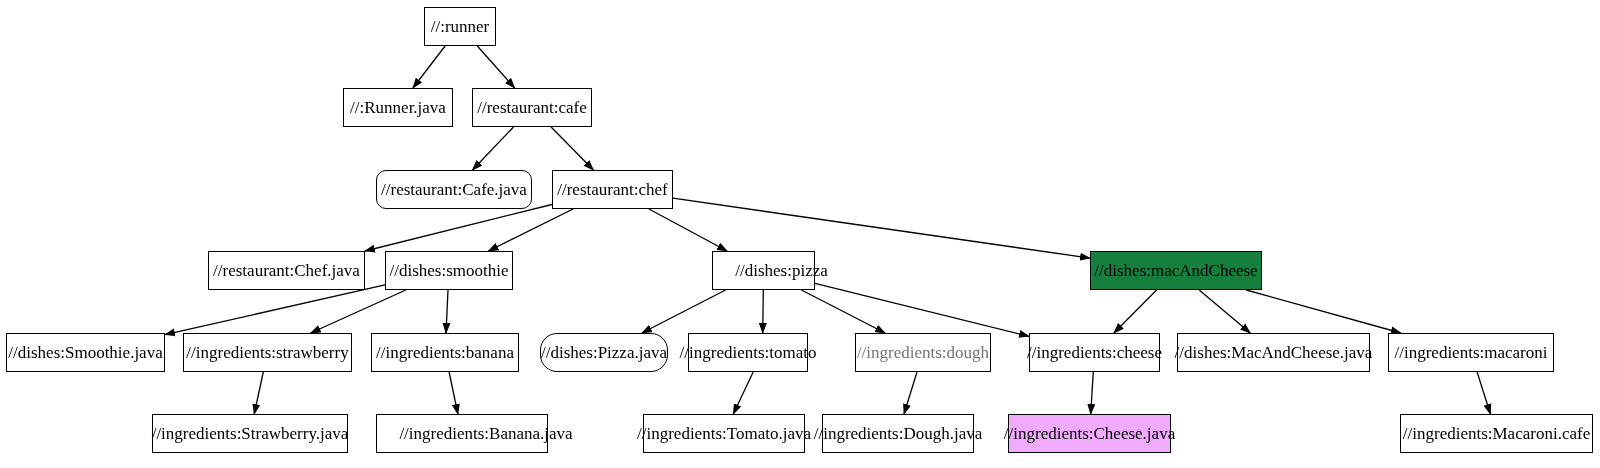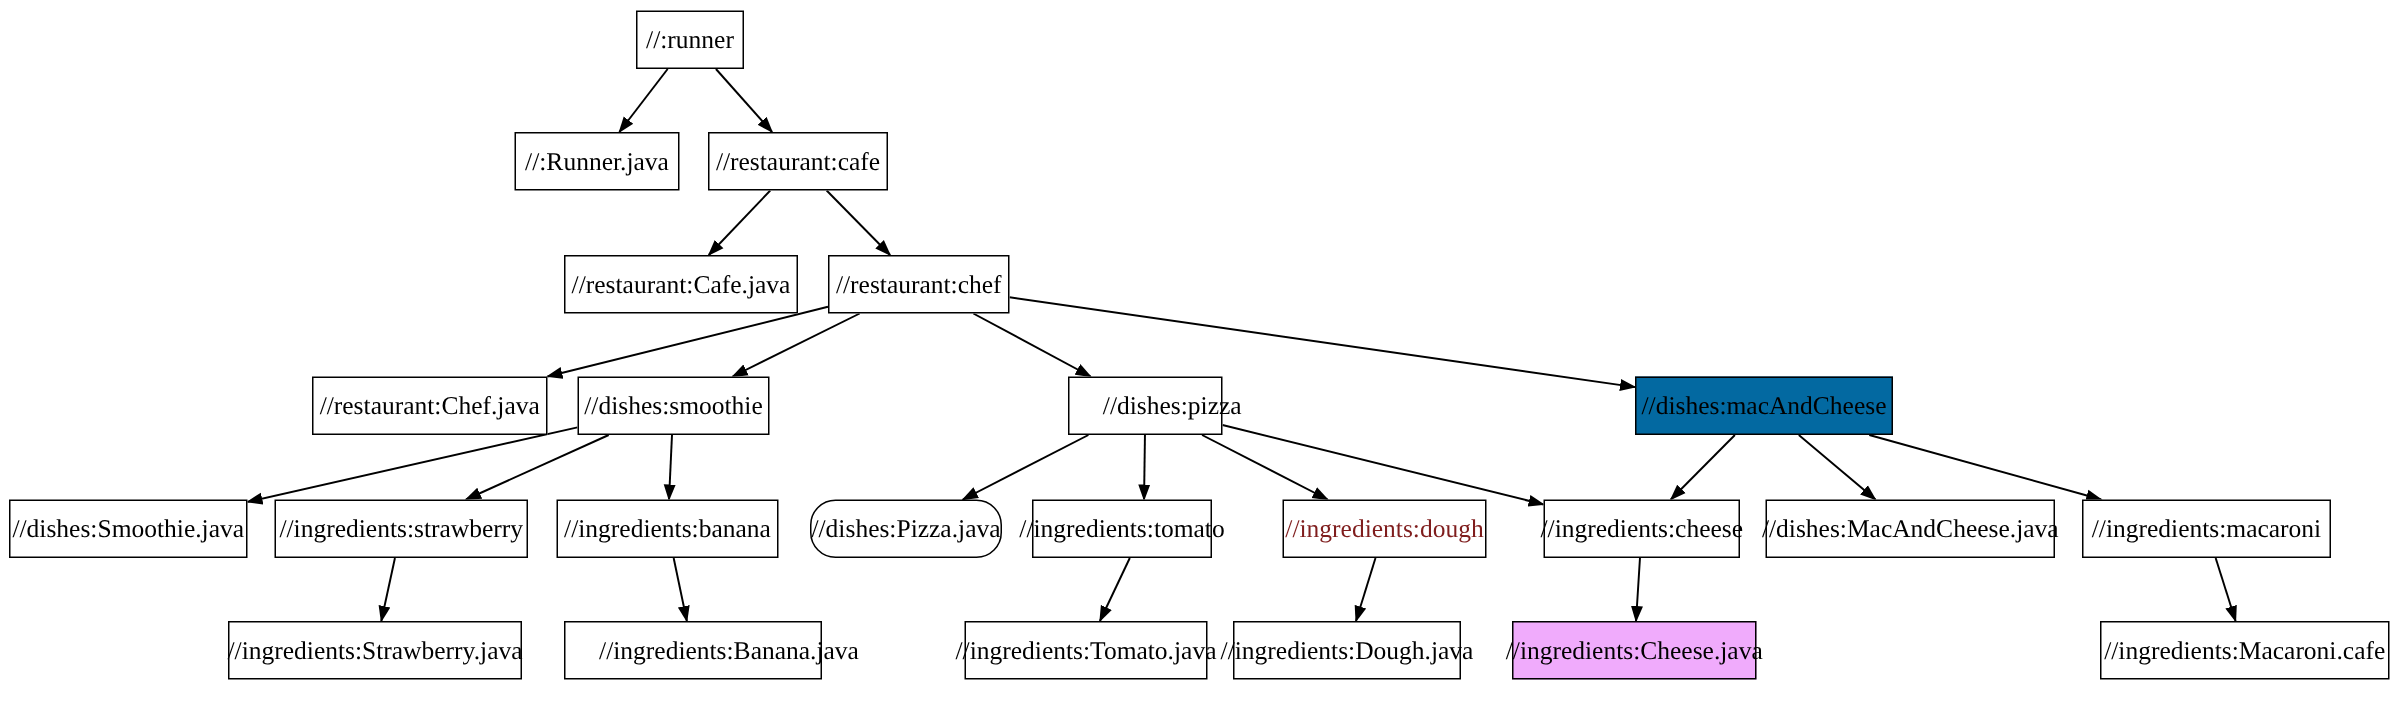--- a/index.html
+++ b/index.html
@@ -78,32 +78,32 @@
         <line x1="1156.6" y1="290.0" x2="1113.9" y2="333.0" stroke="#000000" stroke-width="1.3" marker-end="url(#arrowhead)"></line>
         <line x1="1199.2" y1="290.0" x2="1250.3" y2="333.0" stroke="#000000" stroke-width="1.3" marker-end="url(#arrowhead)"></line>
         <line x1="1246.2" y1="290.0" x2="1400.8" y2="333.0" stroke="#000000" stroke-width="1.3" marker-end="url(#arrowhead)"></line>
         <line x1="1477.1" y1="372.0" x2="1490.4" y2="414.0" stroke="#000000" stroke-width="1.3" marker-end="url(#arrowhead)"></line>
       </g>
   </svg>
   <div class="node-layer" id="node-layer">
       <div class="node" style="left: 424px; top: 7px; width: 72px; height: 39px; border-color: rgb(0, 0, 0); background: rgb(255, 255, 255); color: rgb(0, 0, 0);">//:runner</div>
       <div class="node" style="left: 343px; top: 88px; width: 110px; height: 39px; border-color: rgb(0, 0, 0); background: rgb(255, 255, 255); color: rgb(0, 0, 0);">//:Runner.java</div>
       <div class="node" style="left: 472px; top: 88px; width: 120px; height: 39px; border-color: rgb(0, 0, 0); background: rgb(255, 255, 255); color: rgb(0, 0, 0);">//restaurant:cafe</div>
-      <div class="node" style="left: 376px; top: 170px; width: 156px; height: 39px; border-color: rgb(0, 0, 0); background: rgb(255, 255, 255); color: rgb(0, 0, 0);">//restaurant:Cafe.java</div>
+      <div class="node" style="left: 376px; top: 170px; width: 156px; height: 39px; border-color: rgb(0, 0, 0); background: rgb(255, 255, 255); color: rgb(0, 0, 0); border-radius: 10px;">//restaurant:Cafe.java</div>
       <div class="node" style="left: 552px; top: 170px; width: 121px; height: 39px; border-color: rgb(0, 0, 0); background: rgb(255, 255, 255); color: rgb(0, 0, 0);">//restaurant:chef</div>
       <div class="node" style="left: 208px; top: 251px; width: 157px; height: 39px; border-color: rgb(0, 0, 0); background: rgb(255, 255, 255); color: rgb(0, 0, 0);">//restaurant:Chef.java</div>
       <div class="node" style="left: 385px; top: 251px; width: 128px; height: 39px; border-color: rgb(0, 0, 0); background: rgb(255, 255, 255); color: rgb(0, 0, 0);">//dishes:smoothie</div>
       <div class="node" style="left: 712px; top: 251px; width: 103px; height: 39px; border-color: rgb(0, 0, 0); background: rgb(255, 255, 255); color: rgb(0, 0, 0); padding-left: 36px;">//dishes:pizza</div>
-      <div class="node" style="left: 1090px; top: 251px; width: 172px; height: 39px; border-color: rgb(0, 0, 0); background: #0369a1; color: rgb(0, 0, 0);">//dishes:macAndCheese</div>
+      <div class="node" style="left: 1090px; top: 251px; width: 172px; height: 39px; border-color: rgb(0, 0, 0); background: #15803d; color: rgb(0, 0, 0);">//dishes:macAndCheese</div>
       <div class="node" style="left: 6px; top: 333px; width: 159px; height: 39px; border-color: rgb(0, 0, 0); background: rgb(255, 255, 255); color: rgb(0, 0, 0);">//dishes:Smoothie.java</div>
       <div class="node" style="left: 183px; top: 333px; width: 169px; height: 39px; border-color: rgb(0, 0, 0); background: rgb(255, 255, 255); color: rgb(0, 0, 0);">//ingredients:strawberry</div>
       <div class="node" style="left: 371px; top: 333px; width: 148px; height: 39px; border-color: rgb(0, 0, 0); background: rgb(255, 255, 255); color: rgb(0, 0, 0);">//ingredients:banana</div>
       <div class="node" style="left: 540px; top: 333px; width: 128px; height: 39px; border-color: rgb(0, 0, 0); background: rgb(255, 255, 255); color: rgb(0, 0, 0); border-radius: 17px;">//dishes:Pizza.java</div>
       <div class="node" style="left: 688px; top: 333px; width: 120px; height: 39px; border-color: rgb(0, 0, 0); background: rgb(255, 255, 255); color: rgb(0, 0, 0);">//ingredients:tomato</div>
-      <div class="node" style="left: 855px; top: 333px; width: 136px; height: 39px; border-color: rgb(0, 0, 0); background: rgb(255, 255, 255); color: #7f1d1d;">//ingredients:dough</div>
+      <div class="node" style="left: 855px; top: 333px; width: 136px; height: 39px; border-color: rgb(0, 0, 0); background: rgb(255, 255, 255); color: #737373;">//ingredients:dough</div>
       <div class="node" style="left: 1029px; top: 333px; width: 131px; height: 39px; border-color: rgb(0, 0, 0); background: rgb(255, 255, 255); color: rgb(0, 0, 0);">//ingredients:cheese</div>
       <div class="node" style="left: 1177px; top: 333px; width: 193px; height: 39px; border-color: rgb(0, 0, 0); background: rgb(255, 255, 255); color: rgb(0, 0, 0);">//dishes:MacAndCheese.java</div>
       <div class="node" style="left: 1388px; top: 333px; width: 166px; height: 39px; border-color: rgb(0, 0, 0); background: rgb(255, 255, 255); color: rgb(0, 0, 0);">//ingredients:macaroni</div>
       <div class="node" style="left: 152px; top: 414px; width: 196px; height: 39px; border-color: rgb(0, 0, 0); background: rgb(255, 255, 255); color: rgb(0, 0, 0);">//ingredients:Strawberry.java</div>
       <div class="node" style="left: 376px; top: 414px; width: 172px; height: 39px; border-color: rgb(0, 0, 0); background: rgb(255, 255, 255); color: rgb(0, 0, 0); padding-left: 48px;">//ingredients:Banana.java</div>
       <div class="node" style="left: 643px; top: 414px; width: 162px; height: 39px; border-color: rgb(0, 0, 0); background: rgb(255, 255, 255); color: rgb(0, 0, 0);">//ingredients:Tomato.java</div>
       <div class="node" style="left: 822px; top: 414px; width: 152px; height: 39px; border-color: rgb(0, 0, 0); background: rgb(255, 255, 255); color: rgb(0, 0, 0);">//ingredients:Dough.java</div>
       <div class="node" style="left: 1008px; top: 414px; width: 163px; height: 39px; border-color: rgb(0, 0, 0); background: #f0abfc; color: rgb(0, 0, 0);">//ingredients:Cheese.java</div>
       <div class="node" style="left: 1400px; top: 414px; width: 193px; height: 39px; border-color: rgb(0, 0, 0); background: rgb(255, 255, 255); color: rgb(0, 0, 0);">//ingredients:Macaroni.cafe</div>
     </div>

